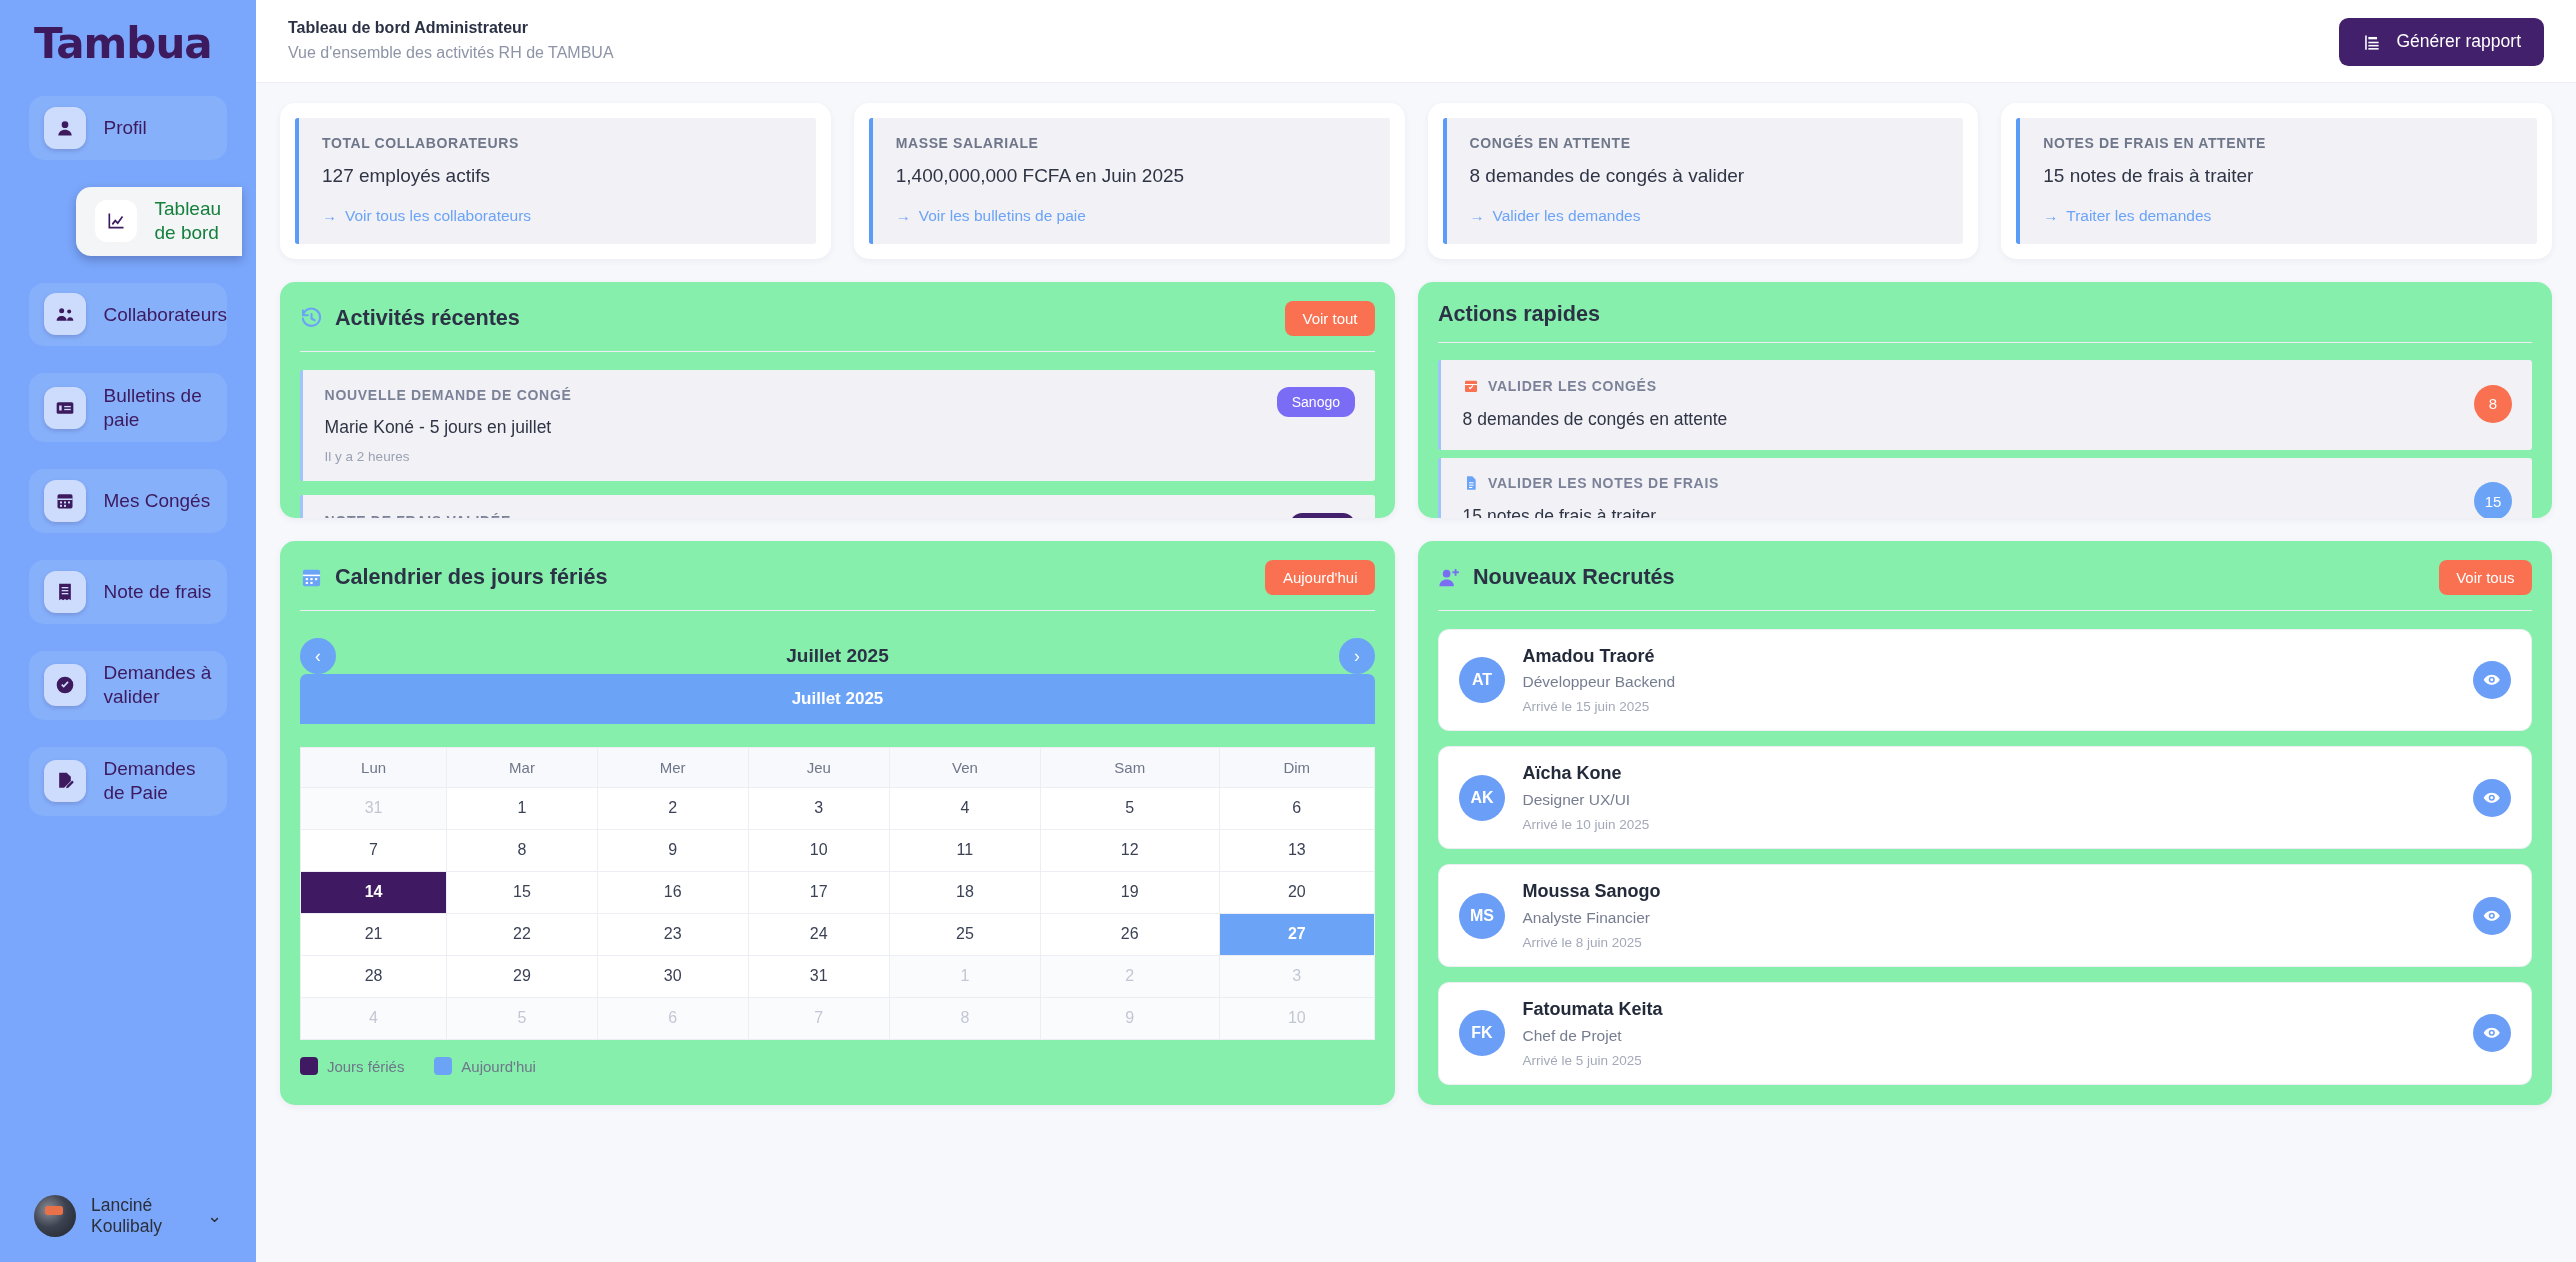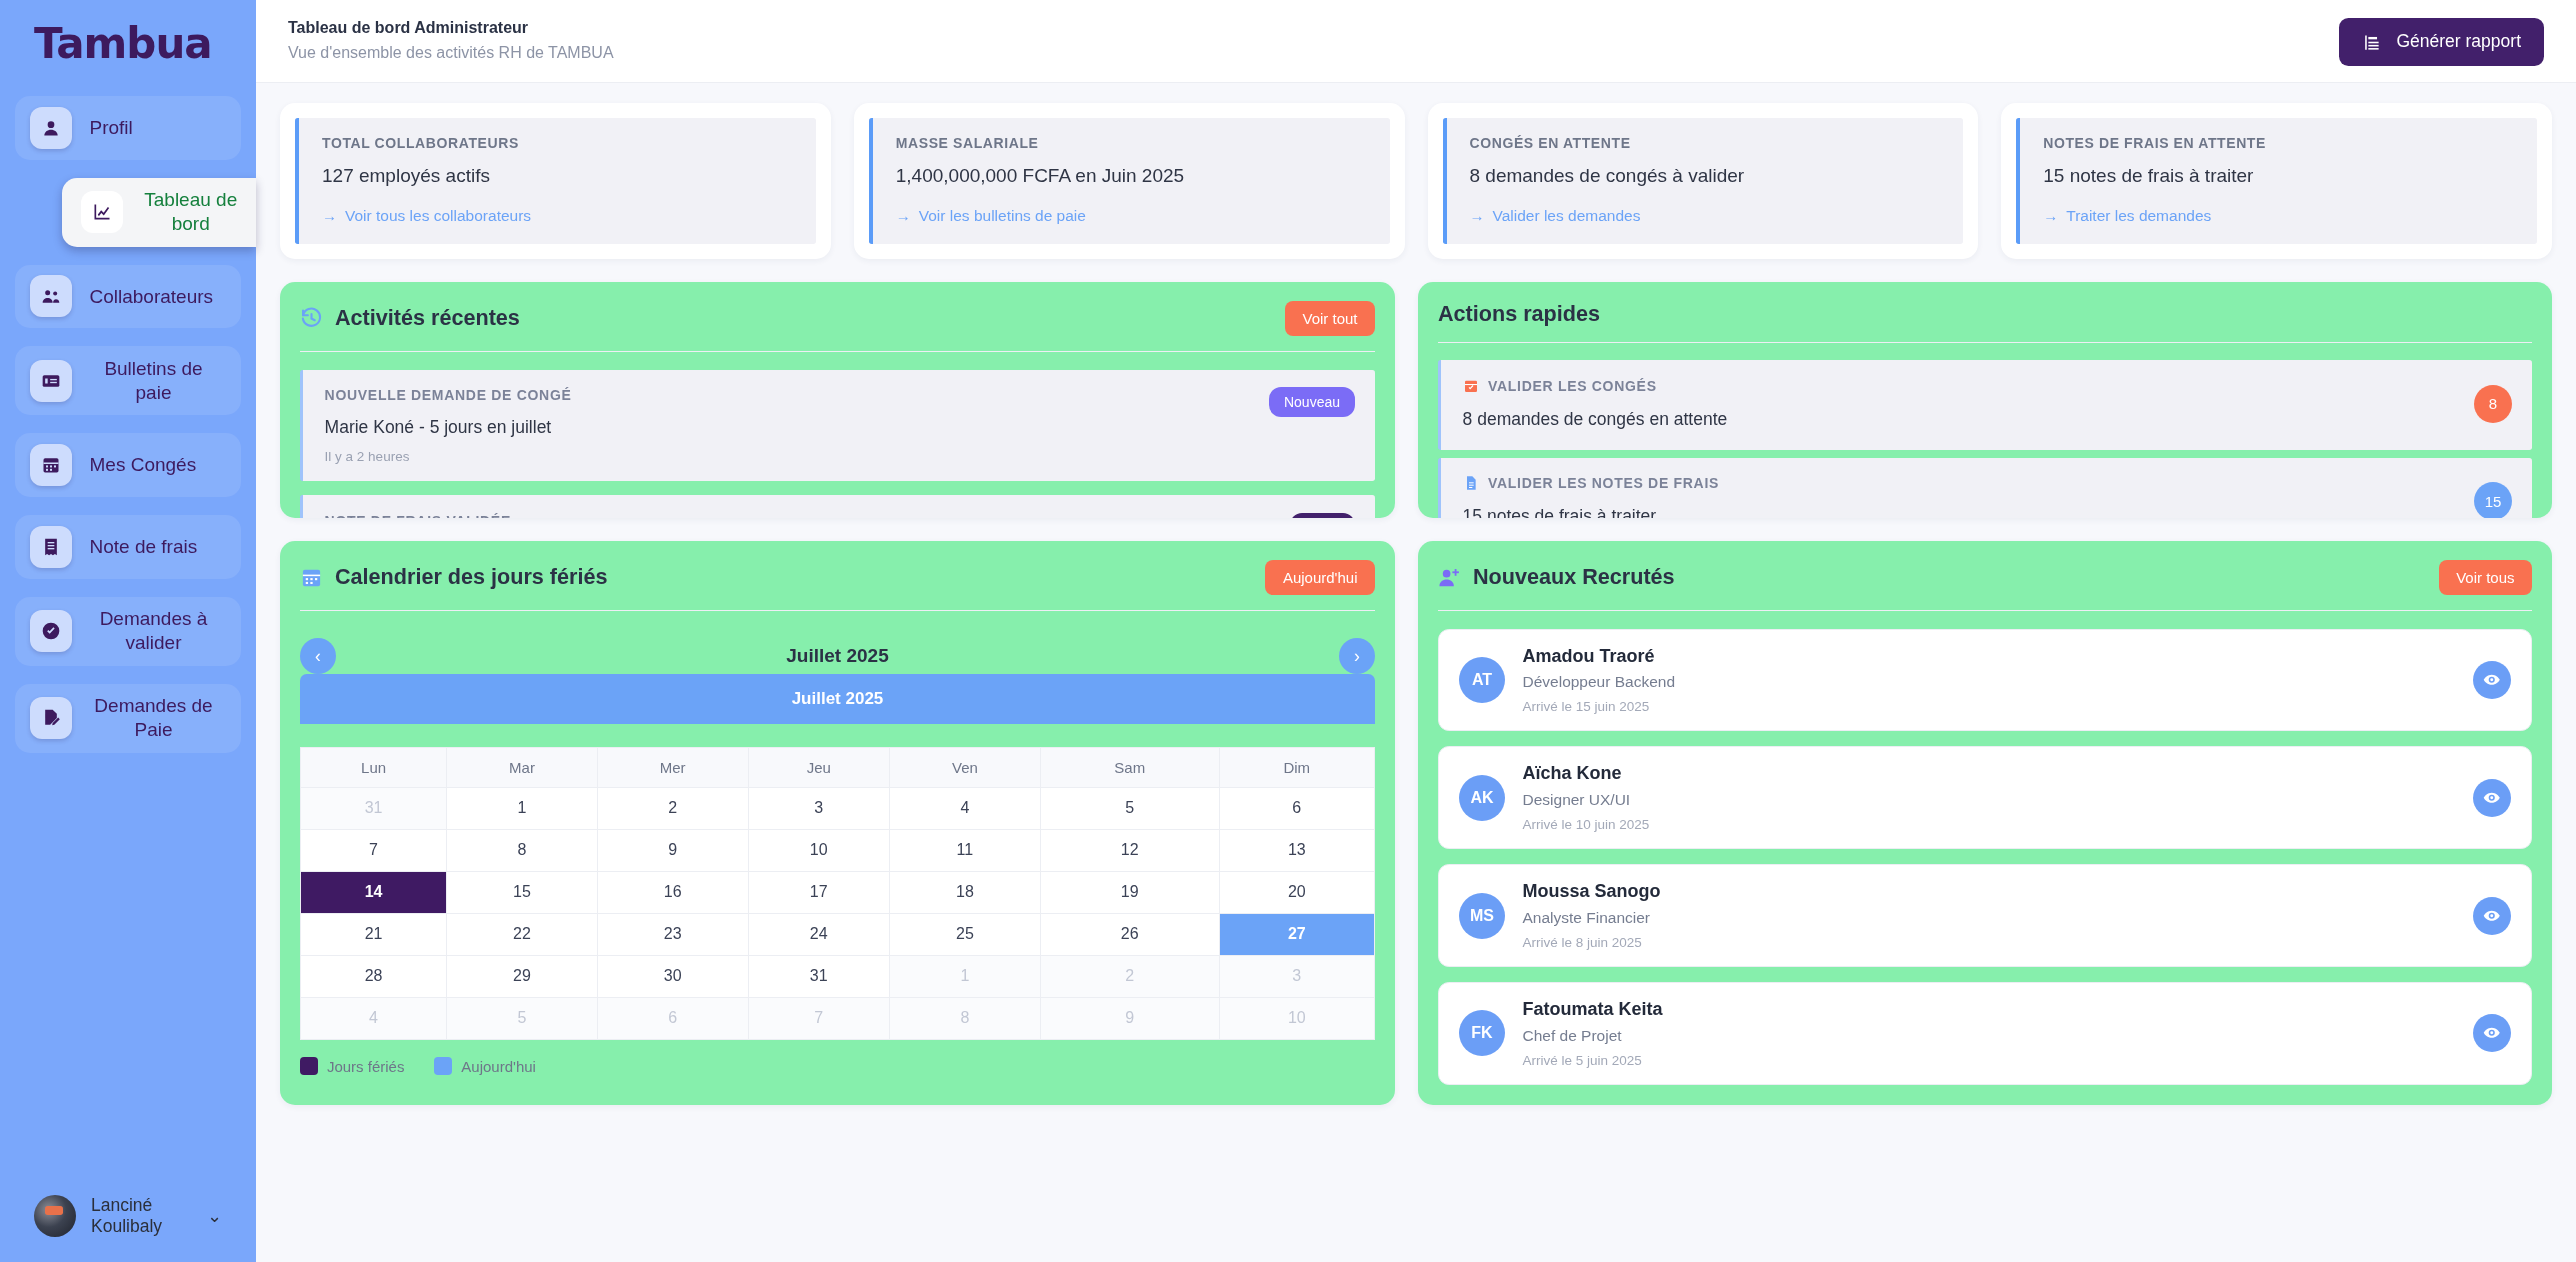--- a/index.html
+++ b/index.html
@@ -18,21 +18,21 @@
     display: flex; flex-direction: column;
     position: relative;
     padding: 0;
   }
   .logo-wrap { padding: 23px 0 31px 34px; }
   .logo-text {
     font-size: 42px; font-weight: 800; color: #3d1a5e;
     letter-spacing: -1px; line-height: 1;
     font-family: "DejaVu Sans", sans-serif;
   }
-  .nav { display: flex; flex-direction: column; gap: 18px; padding: 0 15px; text-align: center; }
+  .nav { display: flex; flex-direction: column; gap: 27px; padding: 0 29px; }
   .nav-item {
     display: flex; align-items: center; gap: 17.5px;
     padding: 10.8px 15px; border-radius: 15px;
     background: rgba(255,255,255,0.10);
     cursor: pointer; min-height: 58px;
   }
   .nav-item .nav-icon {
     width: 42px; height: 42px; flex: 0 0 42px;
     border-radius: 12px; background: #cddcfd;
     display: flex; align-items: center; justify-content: center;
@@ -414,21 +414,21 @@
           <button class="pill-btn">Voir tout</button>
         </div>
 
         <div class="act-list">
           <div class="act-item">
             <div>
               <div class="act-kind">NOUVELLE DEMANDE DE CONGÉ</div>
               <div class="act-text">Marie Koné - 5 jours en juillet</div>
               <div class="act-time">Il y a 2 heures</div>
             </div>
-            <span class="badge nouveau">Nouveau</span>
+            <span class="badge nouveau">Sanogo</span>
           </div>
 
           <div class="act-item">
             <div>
               <div class="act-kind">NOTE DE FRAIS VALIDÉE</div>
 
             </div>
             <span class="badge traite">Traité</span>
           </div>
 

